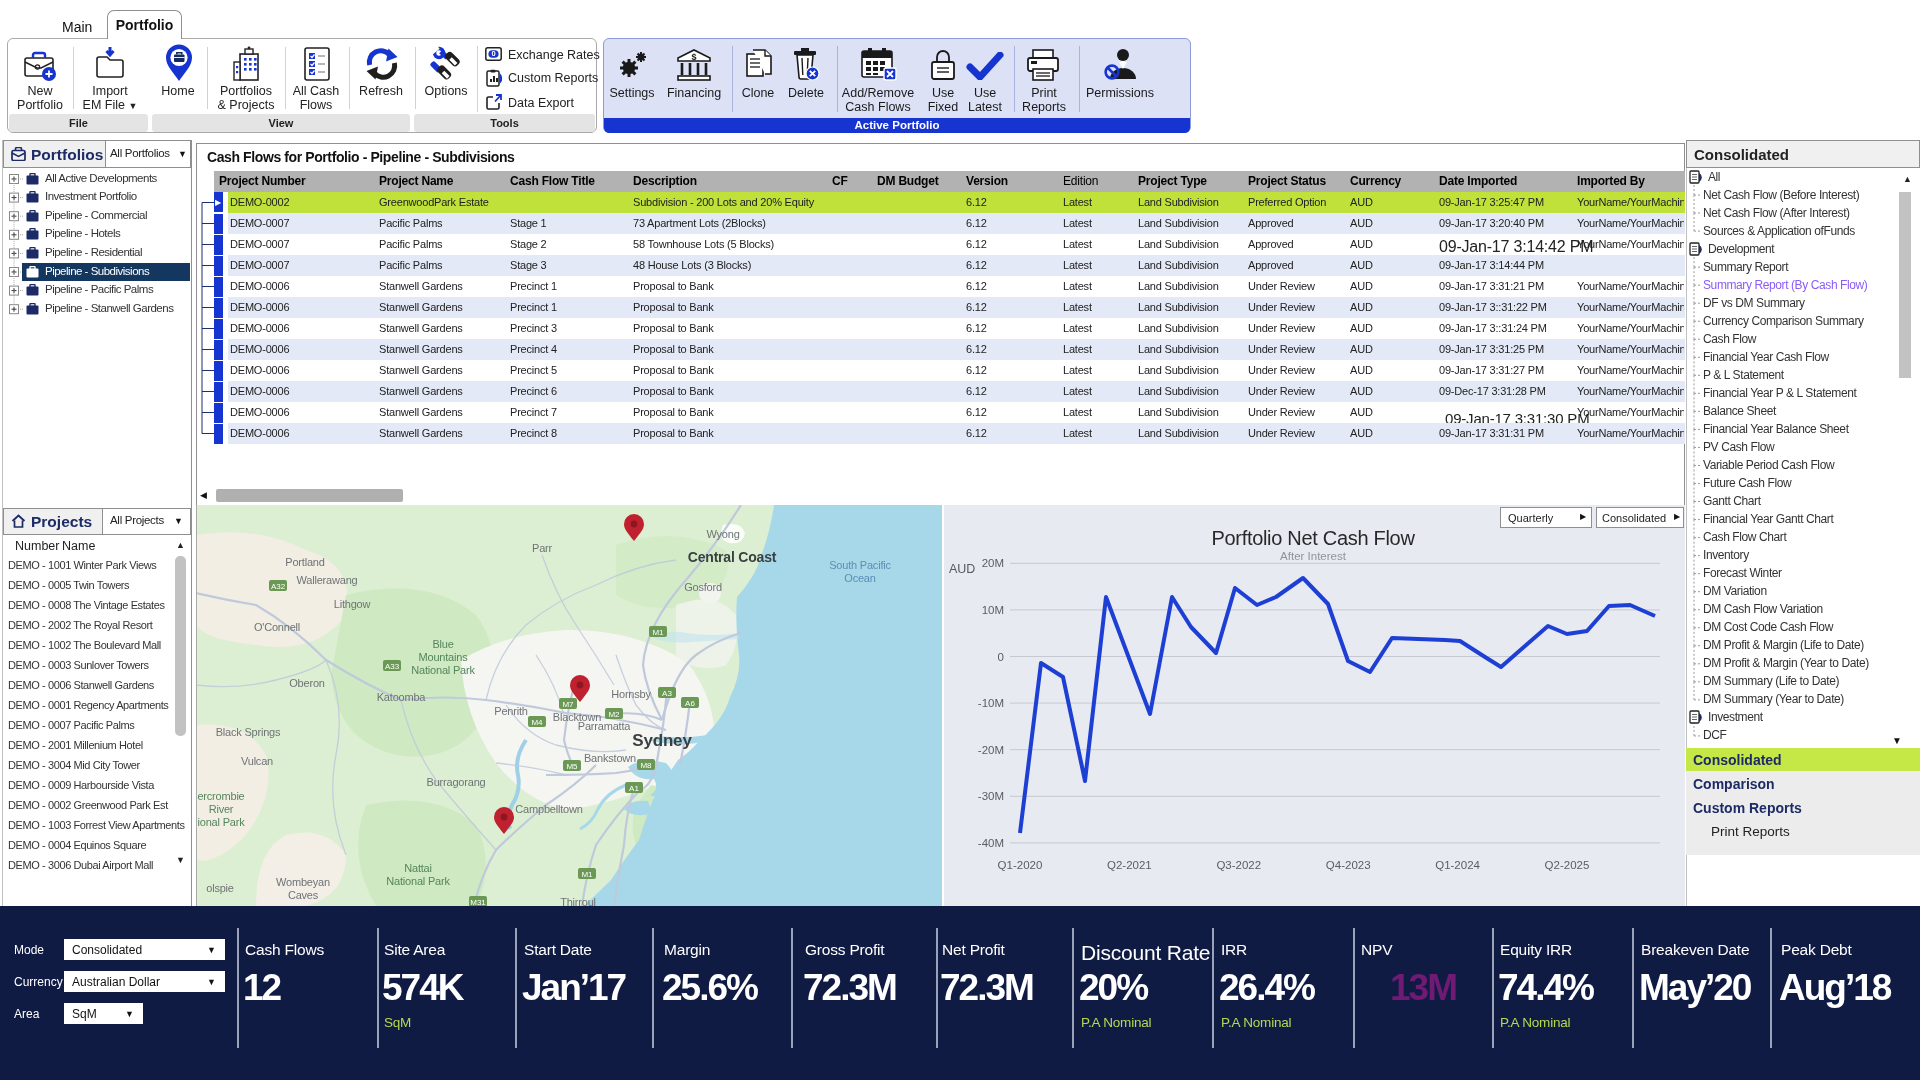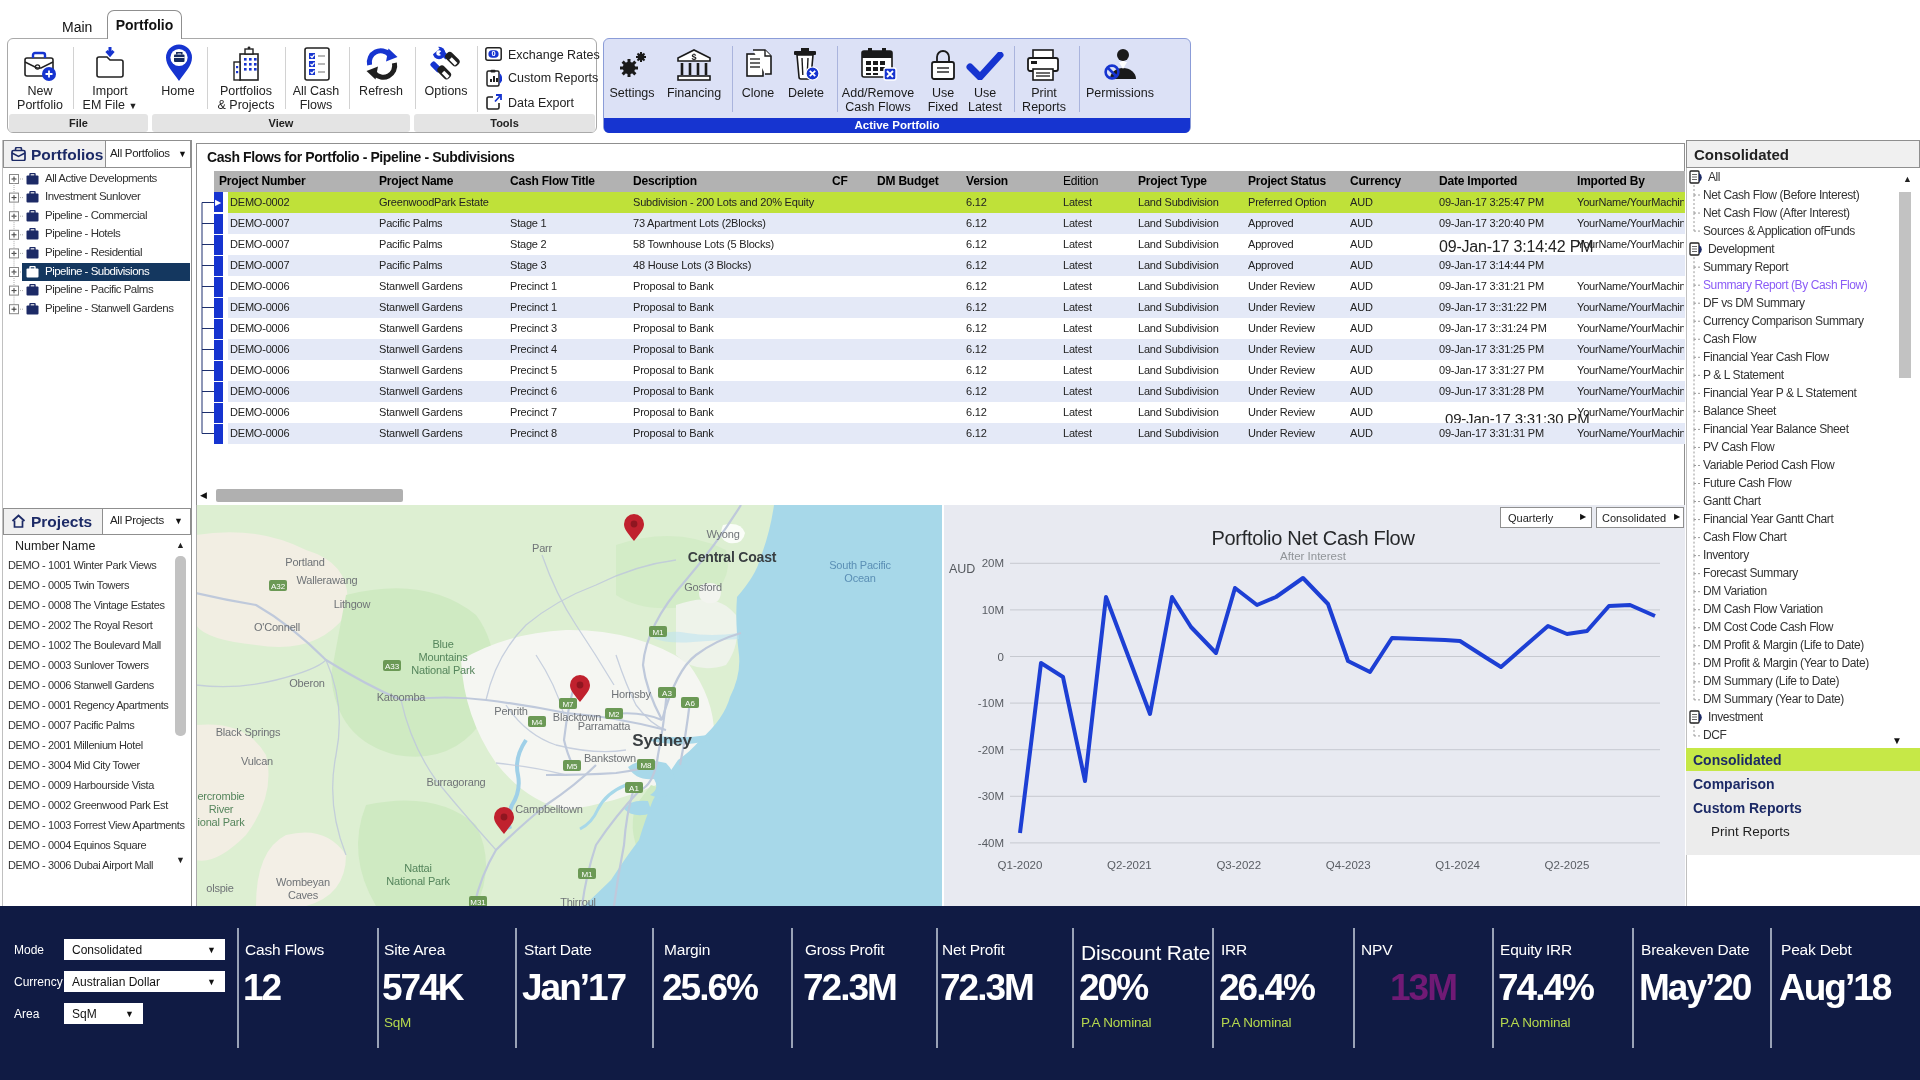--- a/index.html
+++ b/index.html
@@ -272,21 +272,21 @@
   </svg>
 <svg class="abs" style="left:26px;top:173px;z-index:4;" width="13" height="12" viewBox="0 0 13 12">
 <rect x="0.5" y="2.5" width="12" height="9" rx="1" fill="#1c2a66"></rect>
 <rect x="4" y="0.5" width="5" height="3" rx="0.8" fill="none" stroke="#1c2a66" stroke-width="1.4"></rect>
 </svg>
 <div class="abs" style="left:45px;top:172px;white-space:nowrap;font-size:11.5px;letter-spacing:-0.5px;color:#333;font-weight:normal;">All Active Developments</div>
 <svg class="abs" style="left:26px;top:191px;z-index:4;" width="13" height="12" viewBox="0 0 13 12">
 <rect x="0.5" y="2.5" width="12" height="9" rx="1" fill="#1c2a66"></rect>
 <rect x="4" y="0.5" width="5" height="3" rx="0.8" fill="none" stroke="#1c2a66" stroke-width="1.4"></rect>
 </svg>
-<div class="abs" style="left:45px;top:190px;white-space:nowrap;font-size:11.5px;letter-spacing:-0.5px;color:#333;font-weight:normal;">Investment Sunlover</div>
+<div class="abs" style="left:45px;top:190px;white-space:nowrap;font-size:11.5px;letter-spacing:-0.5px;color:#333;font-weight:normal;">Investment Portfolio</div>
 <svg class="abs" style="left:26px;top:210px;z-index:4;" width="13" height="12" viewBox="0 0 13 12">
 <rect x="0.5" y="2.5" width="12" height="9" rx="1" fill="#1c2a66"></rect>
 <rect x="4" y="0.5" width="5" height="3" rx="0.8" fill="none" stroke="#1c2a66" stroke-width="1.4"></rect>
 </svg>
 <div class="abs" style="left:45px;top:209px;white-space:nowrap;font-size:11.5px;letter-spacing:-0.5px;color:#333;font-weight:normal;">Pipeline - Commercial</div>
 <svg class="abs" style="left:26px;top:228px;z-index:4;" width="13" height="12" viewBox="0 0 13 12">
 <rect x="0.5" y="2.5" width="12" height="9" rx="1" fill="#1c2a66"></rect>
 <rect x="4" y="0.5" width="5" height="3" rx="0.8" fill="none" stroke="#1c2a66" stroke-width="1.4"></rect>
 </svg>
 <div class="abs" style="left:45px;top:227px;white-space:nowrap;font-size:11.5px;letter-spacing:-0.5px;color:#333;font-weight:normal;">Pipeline - Hotels</div>
@@ -492,21 +492,21 @@
 <div class="abs" style="left:214px;top:382px;width:9px;height:20px;background:#1634d0;"></div>
 <div class="abs" style="left:230px;top:385px;white-space:nowrap;font-size:11px;letter-spacing:-0.2px;color:#222;">DEMO-0006</div>
 <div class="abs" style="left:379px;top:385px;white-space:nowrap;font-size:11px;letter-spacing:-0.2px;color:#222;">Stanwell Gardens</div>
 <div class="abs" style="left:510px;top:385px;white-space:nowrap;font-size:11px;letter-spacing:-0.2px;color:#222;">Precinct 6</div>
 <div class="abs" style="left:633px;top:385px;white-space:nowrap;font-size:11px;letter-spacing:-0.2px;color:#222;">Proposal to Bank</div>
 <div class="abs" style="left:966px;top:385px;white-space:nowrap;font-size:11px;letter-spacing:-0.2px;color:#222;">6.12</div>
 <div class="abs" style="left:1063px;top:385px;white-space:nowrap;font-size:11px;letter-spacing:-0.2px;color:#222;">Latest</div>
 <div class="abs" style="left:1138px;top:385px;white-space:nowrap;font-size:11px;letter-spacing:-0.2px;color:#222;">Land Subdivision</div>
 <div class="abs" style="left:1248px;top:385px;white-space:nowrap;font-size:11px;letter-spacing:-0.2px;color:#222;">Under Review</div>
 <div class="abs" style="left:1350px;top:385px;white-space:nowrap;font-size:11px;letter-spacing:-0.2px;color:#222;">AUD</div>
-<div class="abs" style="left:1439px;top:385px;white-space:nowrap;font-size:11px;letter-spacing:-0.2px;color:#222;">09-Jun-17 3:31:28 PM</div>
+<div class="abs" style="left:1439px;top:385px;white-space:nowrap;font-size:11px;letter-spacing:-0.2px;color:#222;">09-Dec-17 3:31:28 PM</div>
 <div class="abs" style="left:1577px;top:385px;width:107px;height:14px;overflow:hidden;white-space:nowrap;font-size:11px;letter-spacing:-0.2px;color:#222;">YourName/YourMachine</div>
 <div class="abs" style="left:228px;top:402px;width:1457px;height:21px;background:#fff;"></div>
 <div class="abs" style="left:214px;top:403px;width:9px;height:20px;background:#1634d0;"></div>
 <div class="abs" style="left:230px;top:406px;white-space:nowrap;font-size:11px;letter-spacing:-0.2px;color:#222;">DEMO-0006</div>
 <div class="abs" style="left:379px;top:406px;white-space:nowrap;font-size:11px;letter-spacing:-0.2px;color:#222;">Stanwell Gardens</div>
 <div class="abs" style="left:510px;top:406px;white-space:nowrap;font-size:11px;letter-spacing:-0.2px;color:#222;">Precinct 7</div>
 <div class="abs" style="left:633px;top:406px;white-space:nowrap;font-size:11px;letter-spacing:-0.2px;color:#222;">Proposal to Bank</div>
 <div class="abs" style="left:966px;top:406px;white-space:nowrap;font-size:11px;letter-spacing:-0.2px;color:#222;">6.12</div>
 <div class="abs" style="left:1063px;top:406px;white-space:nowrap;font-size:11px;letter-spacing:-0.2px;color:#222;">Latest</div>
 <div class="abs" style="left:1138px;top:406px;white-space:nowrap;font-size:11px;letter-spacing:-0.2px;color:#222;">Land Subdivision</div>
@@ -767,21 +767,21 @@
 <div class="abs" style="left:1703px;top:386px;white-space:nowrap;font-size:12px;letter-spacing:-0.4px;color:#333;">Financial Year P &amp; L Statement</div>
 <div class="abs" style="left:1703px;top:404px;white-space:nowrap;font-size:12px;letter-spacing:-0.4px;color:#333;">Balance Sheet</div>
 <div class="abs" style="left:1703px;top:422px;white-space:nowrap;font-size:12px;letter-spacing:-0.4px;color:#333;">Financial Year Balance Sheet</div>
 <div class="abs" style="left:1703px;top:440px;white-space:nowrap;font-size:12px;letter-spacing:-0.4px;color:#333;">PV Cash Flow</div>
 <div class="abs" style="left:1703px;top:458px;white-space:nowrap;font-size:12px;letter-spacing:-0.4px;color:#333;">Variable Period Cash Flow</div>
 <div class="abs" style="left:1703px;top:476px;white-space:nowrap;font-size:12px;letter-spacing:-0.4px;color:#333;">Future Cash Flow</div>
 <div class="abs" style="left:1703px;top:494px;white-space:nowrap;font-size:12px;letter-spacing:-0.4px;color:#333;">Gantt Chart</div>
 <div class="abs" style="left:1703px;top:512px;white-space:nowrap;font-size:12px;letter-spacing:-0.4px;color:#333;">Financial Year Gantt Chart</div>
 <div class="abs" style="left:1703px;top:530px;white-space:nowrap;font-size:12px;letter-spacing:-0.4px;color:#333;">Cash Flow Chart</div>
 <div class="abs" style="left:1703px;top:548px;white-space:nowrap;font-size:12px;letter-spacing:-0.4px;color:#333;">Inventory</div>
-<div class="abs" style="left:1703px;top:566px;white-space:nowrap;font-size:12px;letter-spacing:-0.4px;color:#333;">Forecast Summary</div>
+<div class="abs" style="left:1703px;top:566px;white-space:nowrap;font-size:12px;letter-spacing:-0.4px;color:#333;">Forecast Winter</div>
 <div class="abs" style="left:1703px;top:584px;white-space:nowrap;font-size:12px;letter-spacing:-0.4px;color:#333;">DM Variation</div>
 <div class="abs" style="left:1703px;top:602px;white-space:nowrap;font-size:12px;letter-spacing:-0.4px;color:#333;">DM Cash Flow Variation</div>
 <div class="abs" style="left:1703px;top:620px;white-space:nowrap;font-size:12px;letter-spacing:-0.4px;color:#333;">DM Cost Code Cash Flow</div>
 <div class="abs" style="left:1703px;top:638px;white-space:nowrap;font-size:12px;letter-spacing:-0.4px;color:#333;">DM Profit &amp; Margin (Life to Date)</div>
 <div class="abs" style="left:1703px;top:656px;white-space:nowrap;font-size:12px;letter-spacing:-0.4px;color:#333;">DM Profit &amp; Margin (Year to Date)</div>
 <div class="abs" style="left:1703px;top:674px;white-space:nowrap;font-size:12px;letter-spacing:-0.4px;color:#333;">DM Summary (Life to Date)</div>
 <div class="abs" style="left:1703px;top:692px;white-space:nowrap;font-size:12px;letter-spacing:-0.4px;color:#333;">DM Summary (Year to Date)</div>
 <svg class="abs" style="left:1689px;top:710px;z-index:4;" width="13" height="14" viewBox="0 0 13 14">
 <rect x="1" y="1" width="9" height="12" rx="1" fill="#fff" stroke="#222" stroke-width="1.3"></rect>
 <path d="M10 3 a5 5 0 0 1 0 9z" fill="#1c2a66"></path>

